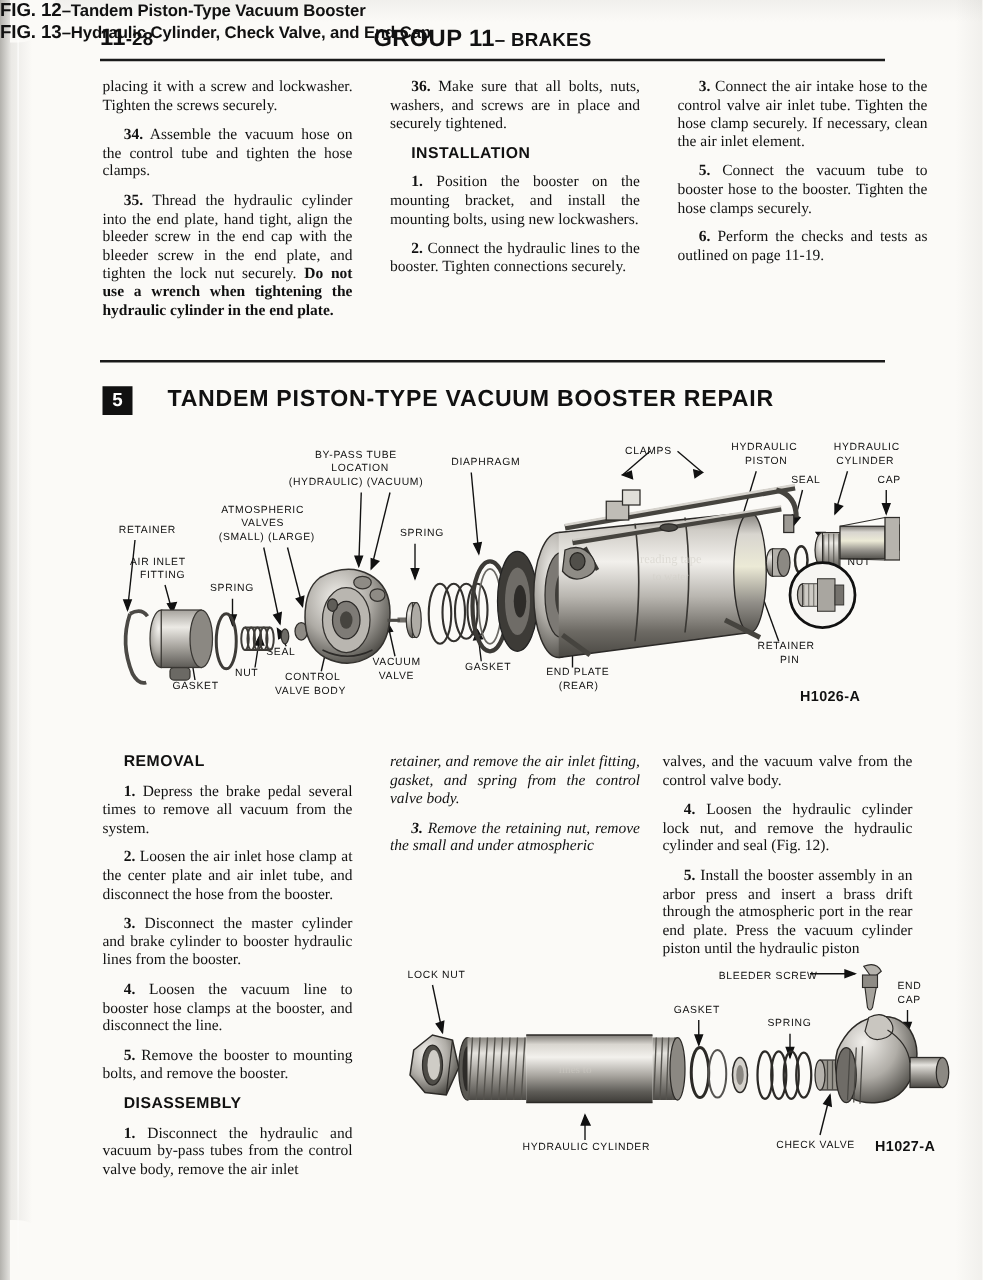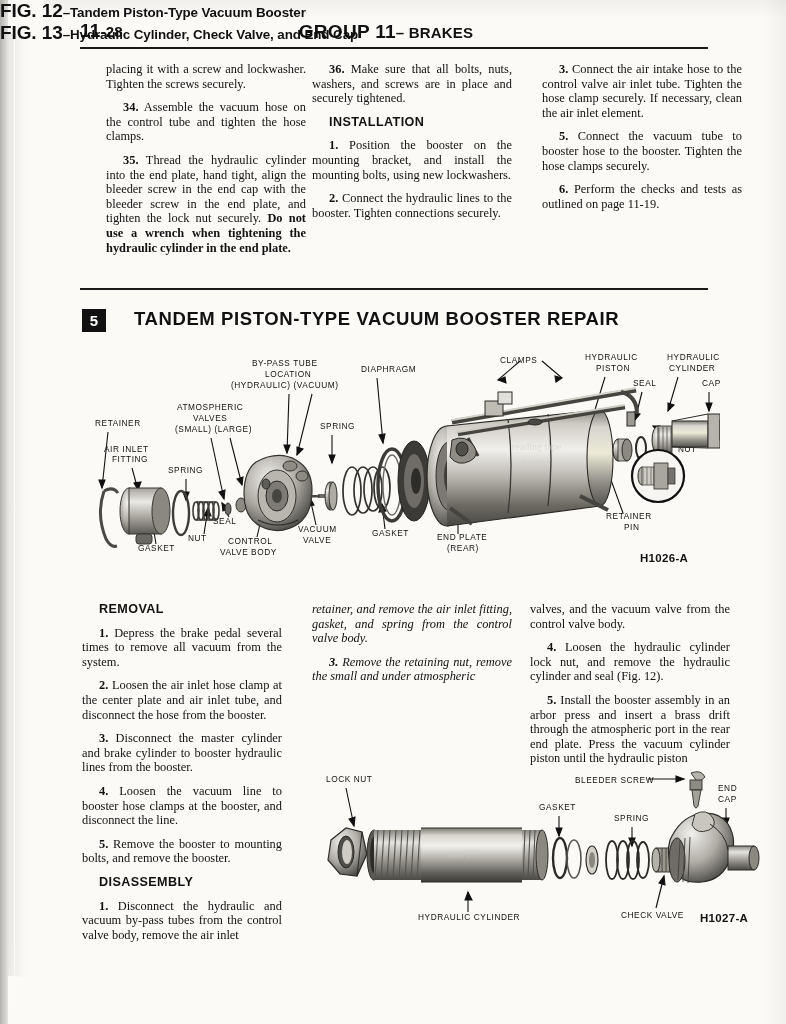--- a/index.html
+++ b/index.html
@@ -66,21 +66,21 @@
   .col p.cont{text-indent:0;}
   .col b.num{font-weight:bold;}
   .col .bold{font-weight:bold;}
   .subhead{
     font-family:"Liberation Sans", sans-serif;
     font-weight:bold;font-size:12.6px;letter-spacing:.4px;
     margin:14px 0 8px 0;text-indent:0;
   }
   .subhead.first{margin-top:0;}
 
-  #col1{left:82px;top:62px;margin-left:24px;}
+  #col1{left:82px;top:62px;}
   #col2{left:312px;top:62px;}
   #col3{left:542px;top:62px;}
 
   #col1b{left:82px;top:602px;}
   #col2b{left:312px;top:602px;font-style:italic;}
   #col3b{left:530px;top:602px;}
 
   
   .sec5{position:absolute;left:82px;top:308px;width:626px;height:28px;}
   .sec5-num{
@@ -93,21 +93,21 @@
     font-family:"Liberation Sans", sans-serif;font-weight:bold;
     font-size:18.5px;letter-spacing:.6px;white-space:nowrap;
   }
 
   
   .fig{position:absolute;}
   .fig-cap{
     font-family:"Liberation Sans Narrow","Liberation Sans", sans-serif;
     font-weight:bold;font-size:13.4px;letter-spacing:-.1px;white-space:nowrap;
   }
-  .fig-cap .big{font-size:19px;margin-top:16px;}
+  .fig-cap .big{font-size:15px;margin-top:16px;}
   #fig12cap{left:84px;top:570px;}
   #fig13cap{left:312px;top:930px;}
 
   .code{
     position:absolute;font-family:"Liberation Sans", sans-serif;
     font-weight:bold;font-size:11.5px;letter-spacing:.3px;
   }
   #code12{left:640px;top:552px;}
   #code13{left:700px;top:912px;}
 

